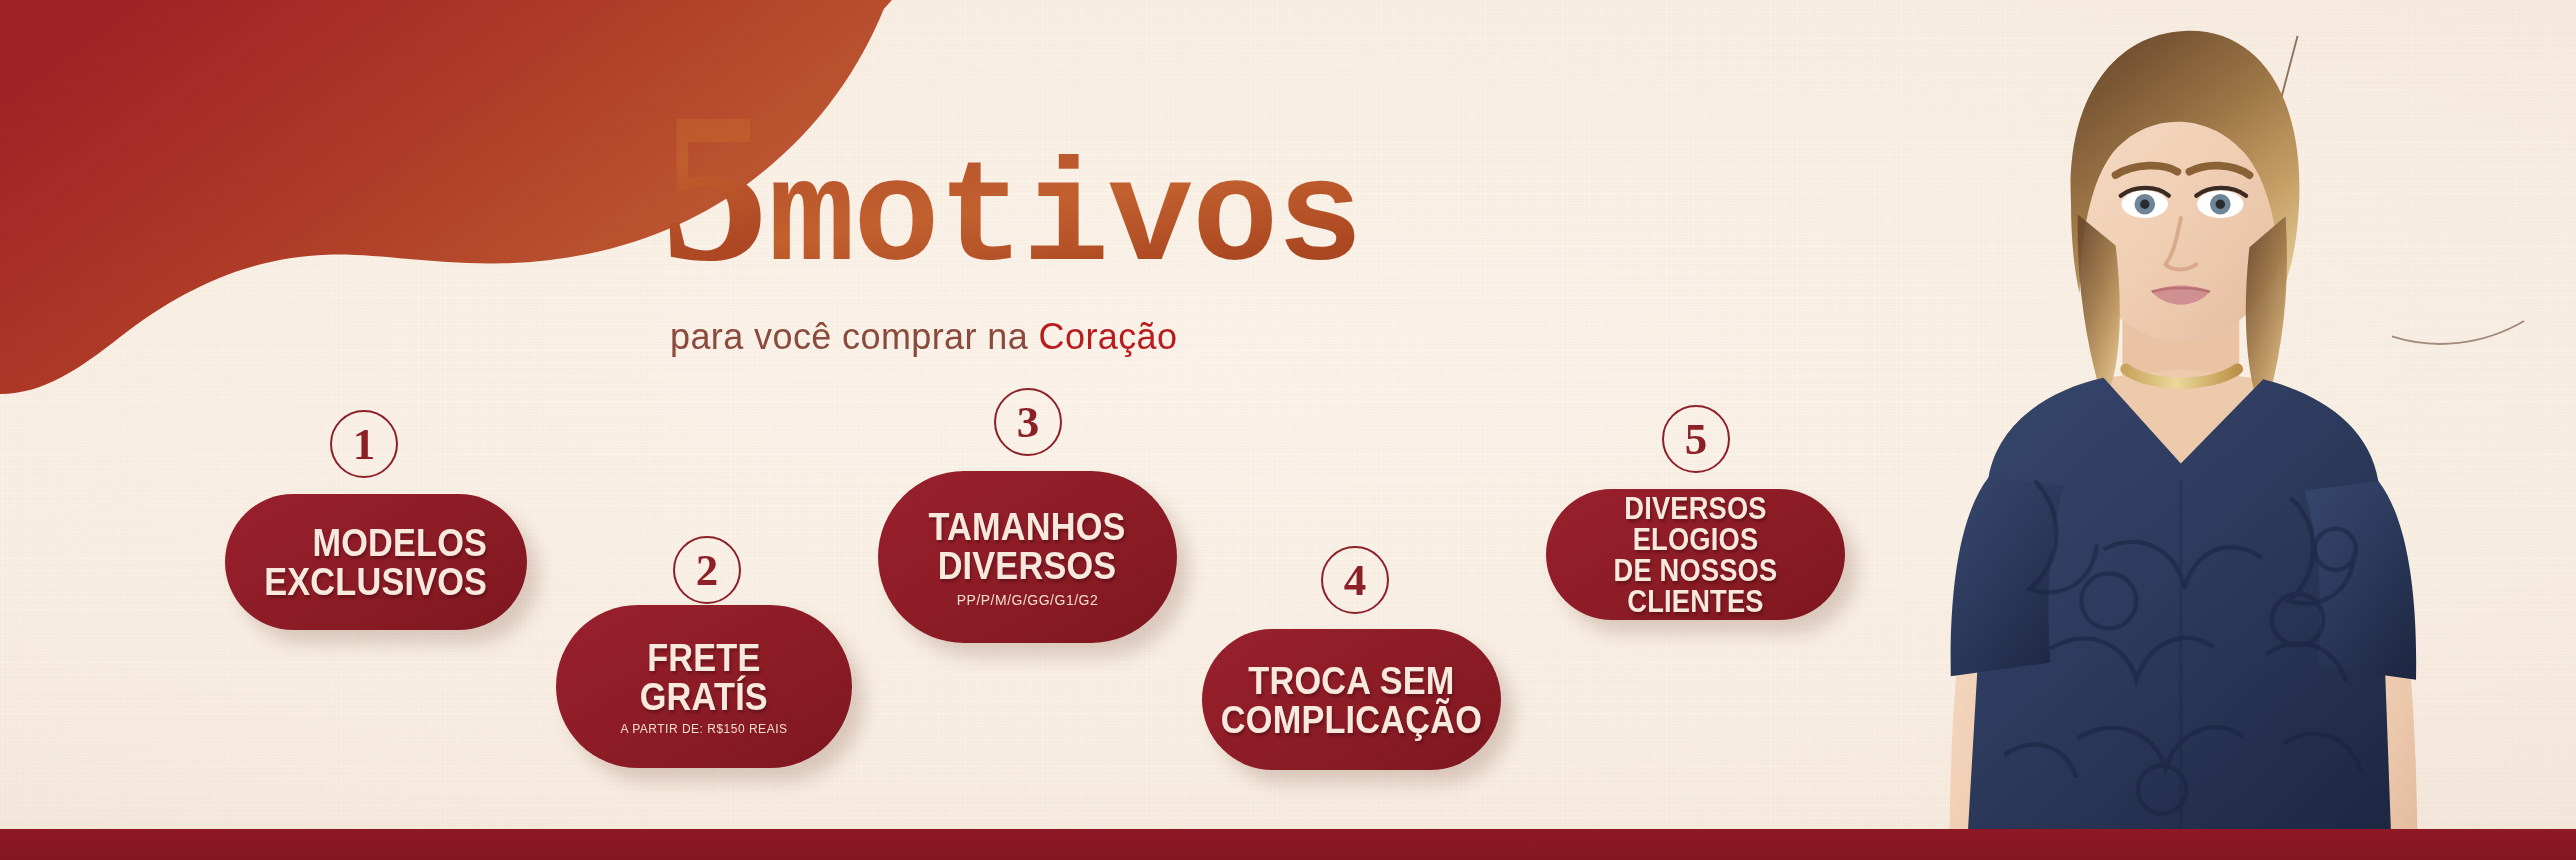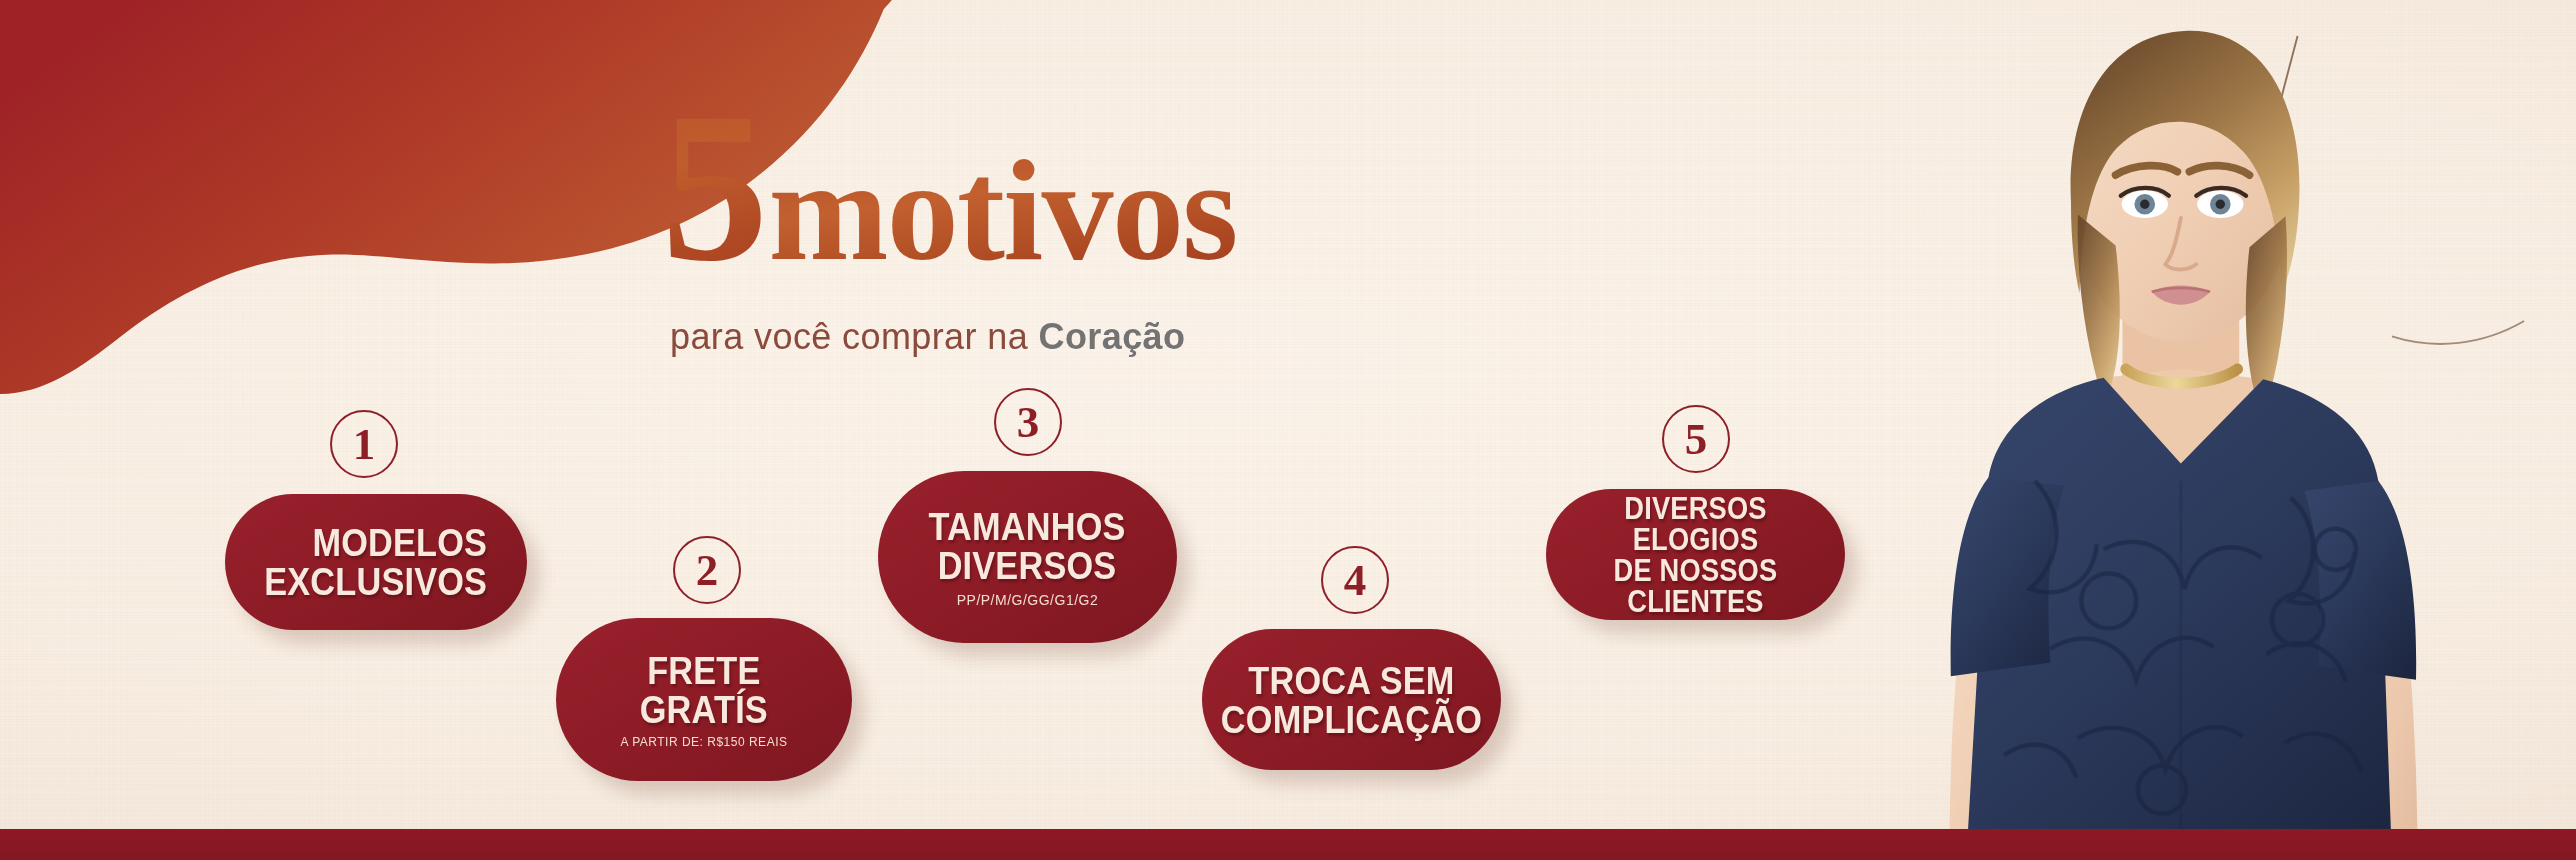--- a/index.html
+++ b/index.html
@@ -69,21 +69,21 @@
     font-weight: 700;
     font-size: 215px;
     letter-spacing: -5.2px;
     background: linear-gradient(168deg, #b9532a 0%, #c05d2d 38%, #b04a25 72%, #a8411f 100%);
     -webkit-background-clip: text;
     background-clip: text;
     color: transparent;
     -webkit-text-fill-color: transparent;
   }
   .headline .word {
-    font-family: Liberation Serif, serif;
+    font-family: Liberation Mono, monospace;
     font-weight: 700;
     font-size: 144px;
     letter-spacing: -1.7px;
     margin-left: 5.2px;
     background: linear-gradient(172deg, #b4502a 0%, #c2602f 40%, #ab4721 78%, #a33f1e 100%);
     -webkit-background-clip: text;
     background-clip: text;
     color: transparent;
     -webkit-text-fill-color: transparent;
   }
@@ -92,22 +92,22 @@
   .subtitle {
     position: absolute;
     left: 670px;
     top: 316px;
     font-size: 36px;
     letter-spacing: 0.4px;
     color: #8a4a3c;
     white-space: nowrap;
   }
   .subtitle .brand {
-    font-weight: 700;
-    color: #737373;
+    font-weight: 400;
+    color: #b91c1c;
   }
 
   
   .pill {
     position: absolute;
     box-sizing: border-box;
     border-radius: 858px;
     background: linear-gradient(150deg, #98202c 0%, #8d1c26 48%, #7e1720 100%);
     box-shadow: 12px 13.7px 17px rgba(120, 70, 55, .22);
     display: flex;
@@ -133,21 +133,21 @@
     font-weight: 400;
     letter-spacing: 0.5px;
     color: #f3ddcf;
     line-height: 1;
     white-space: nowrap;
   }
 
   .pill-1 { left: 225px;  top: 494px; width: 302px; height: 136px; text-align: right; }
   .pill-1 .p-title { font-size: 39px; }
 
-  .pill-2 { left: 556px;  top: 618px; width: 296px; height: 163px; }
+  .pill-2 { left: 556px;  top: 605px; width: 296px; height: 163px; }
   .pill-2 .p-title { font-size: 39px; }
   .pill-2 .p-sub   { font-size: 12px; }
 
   .pill-3 { left: 878px; top: 471px; width: 299px; height: 172px; }
   .pill-3 .p-title { font-size: 39px; }
   .pill-3 .p-sub   { font-size: 14px; }
 
   .pill-4 { left: 1202px; top: 629px; width: 299px; height: 141px; }
   .pill-4 .p-title { font-size: 39px; }
 

